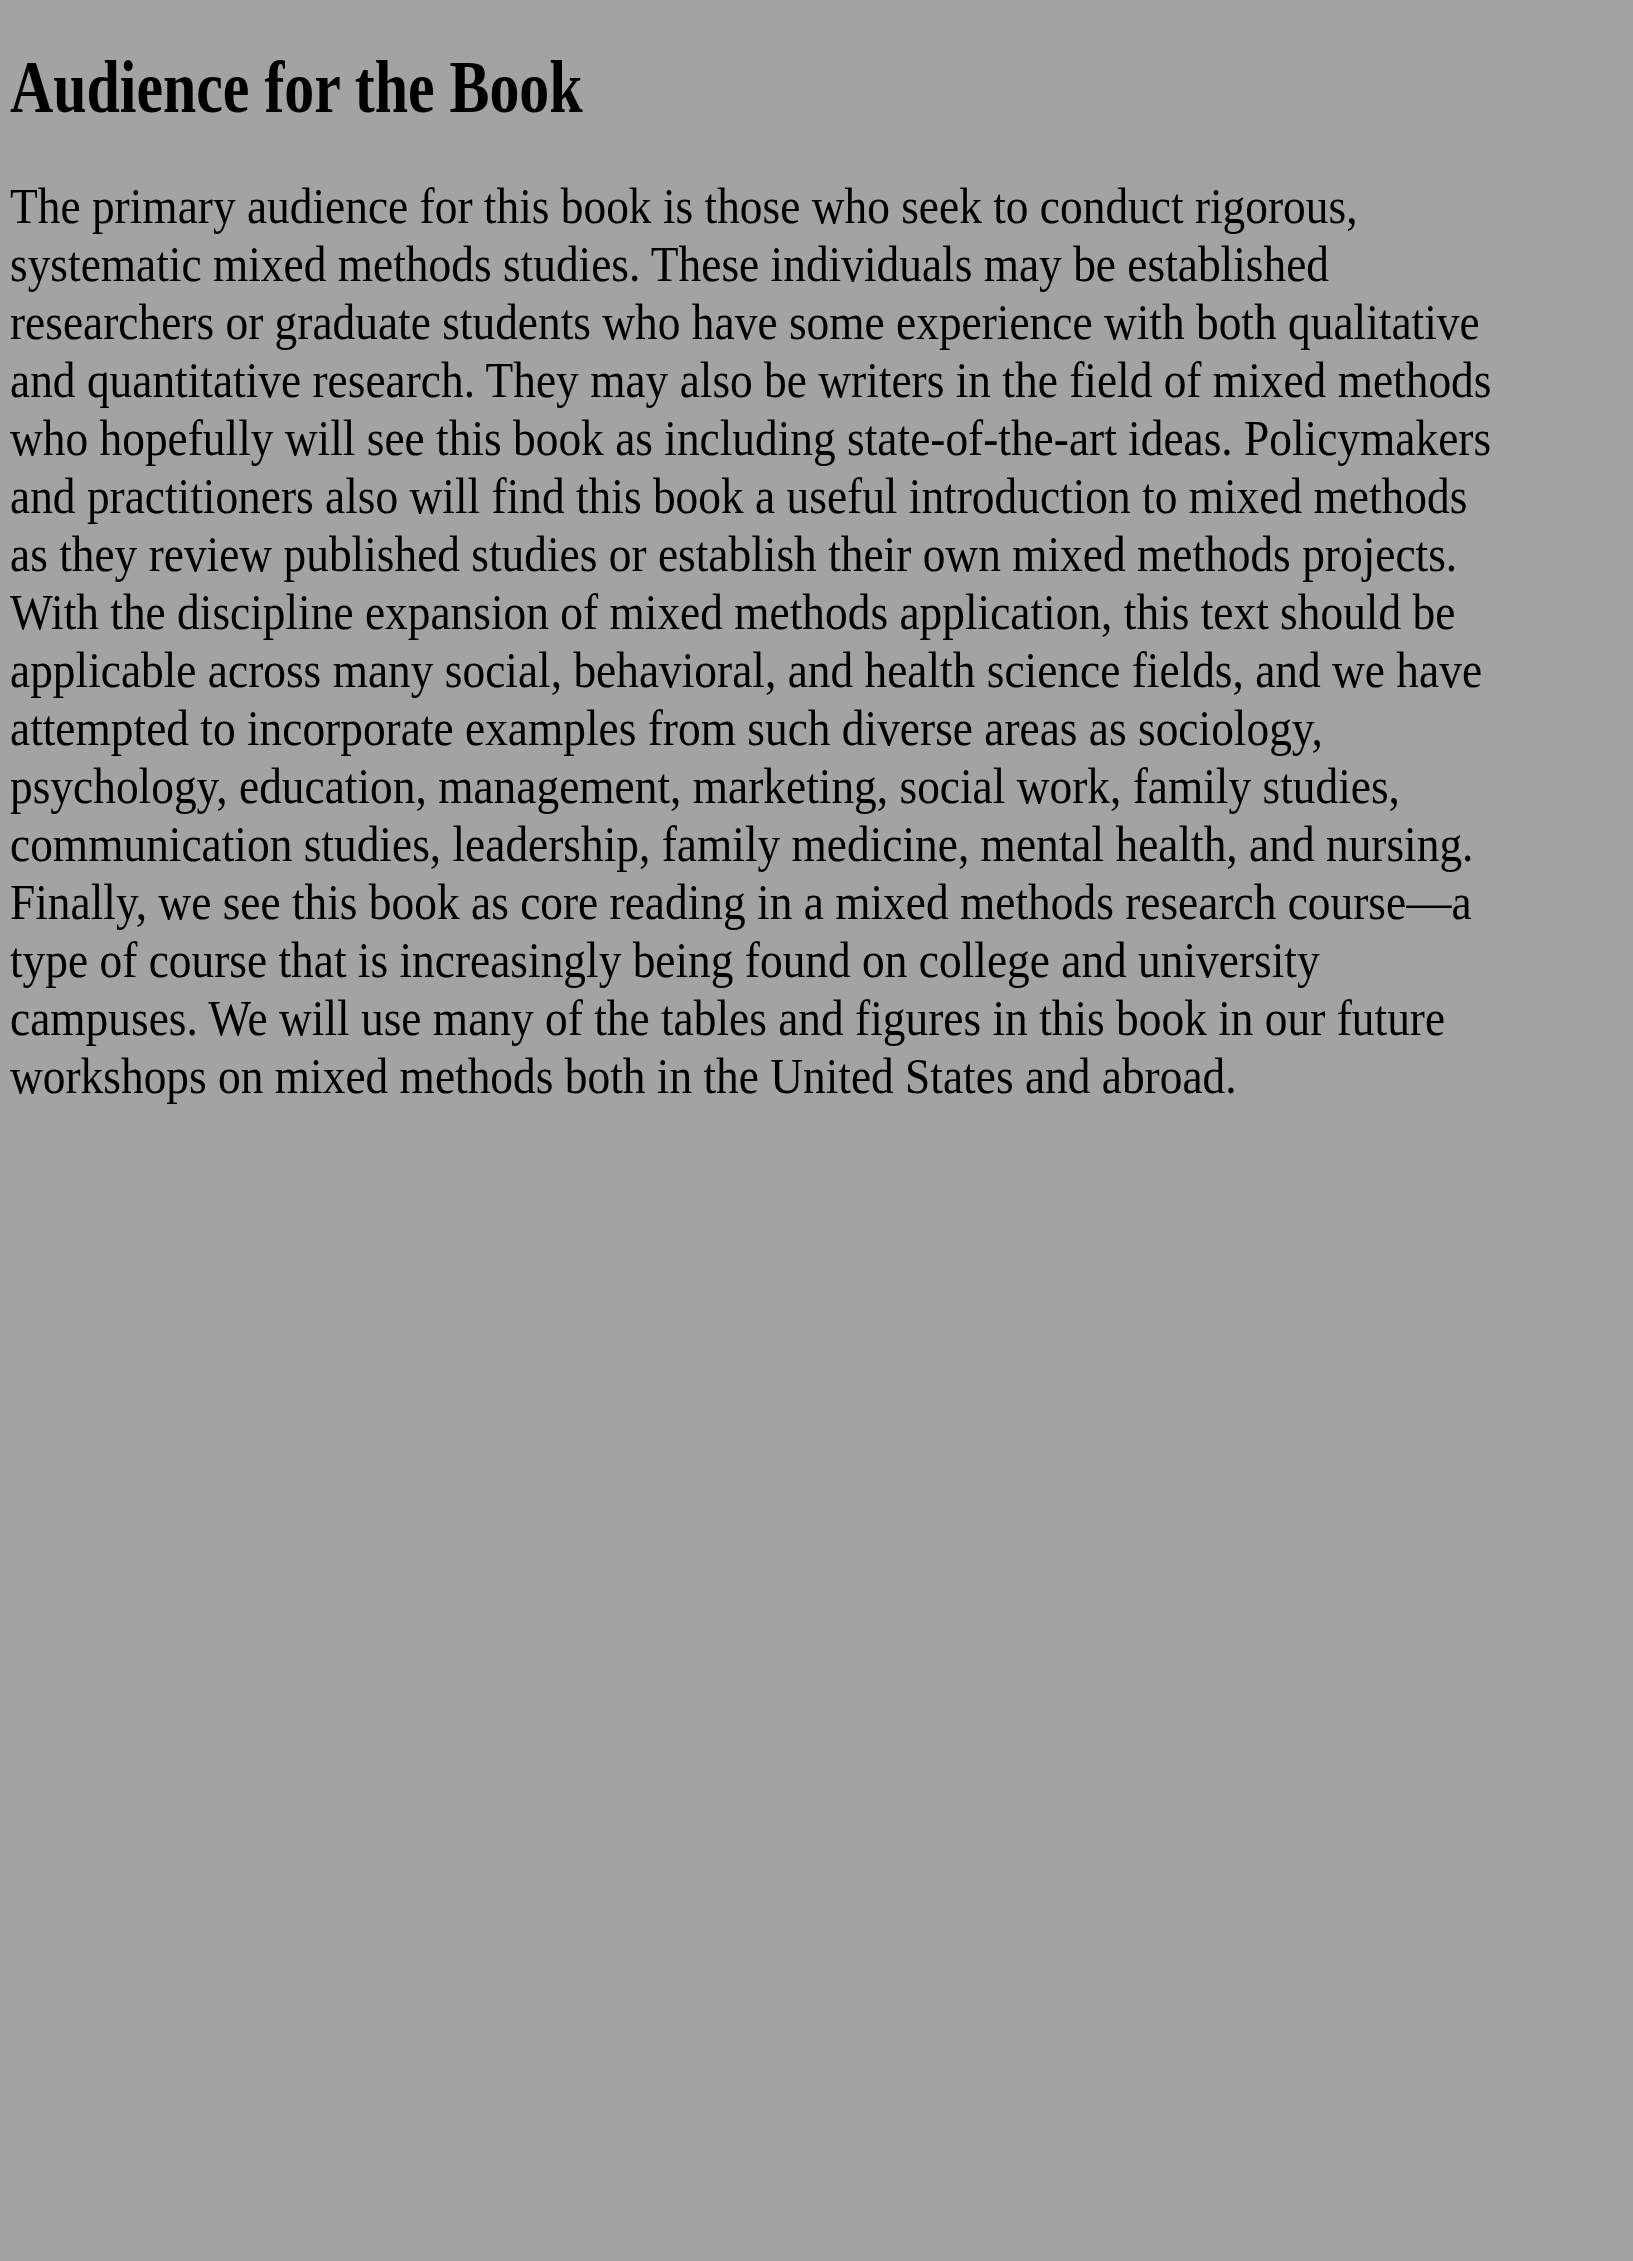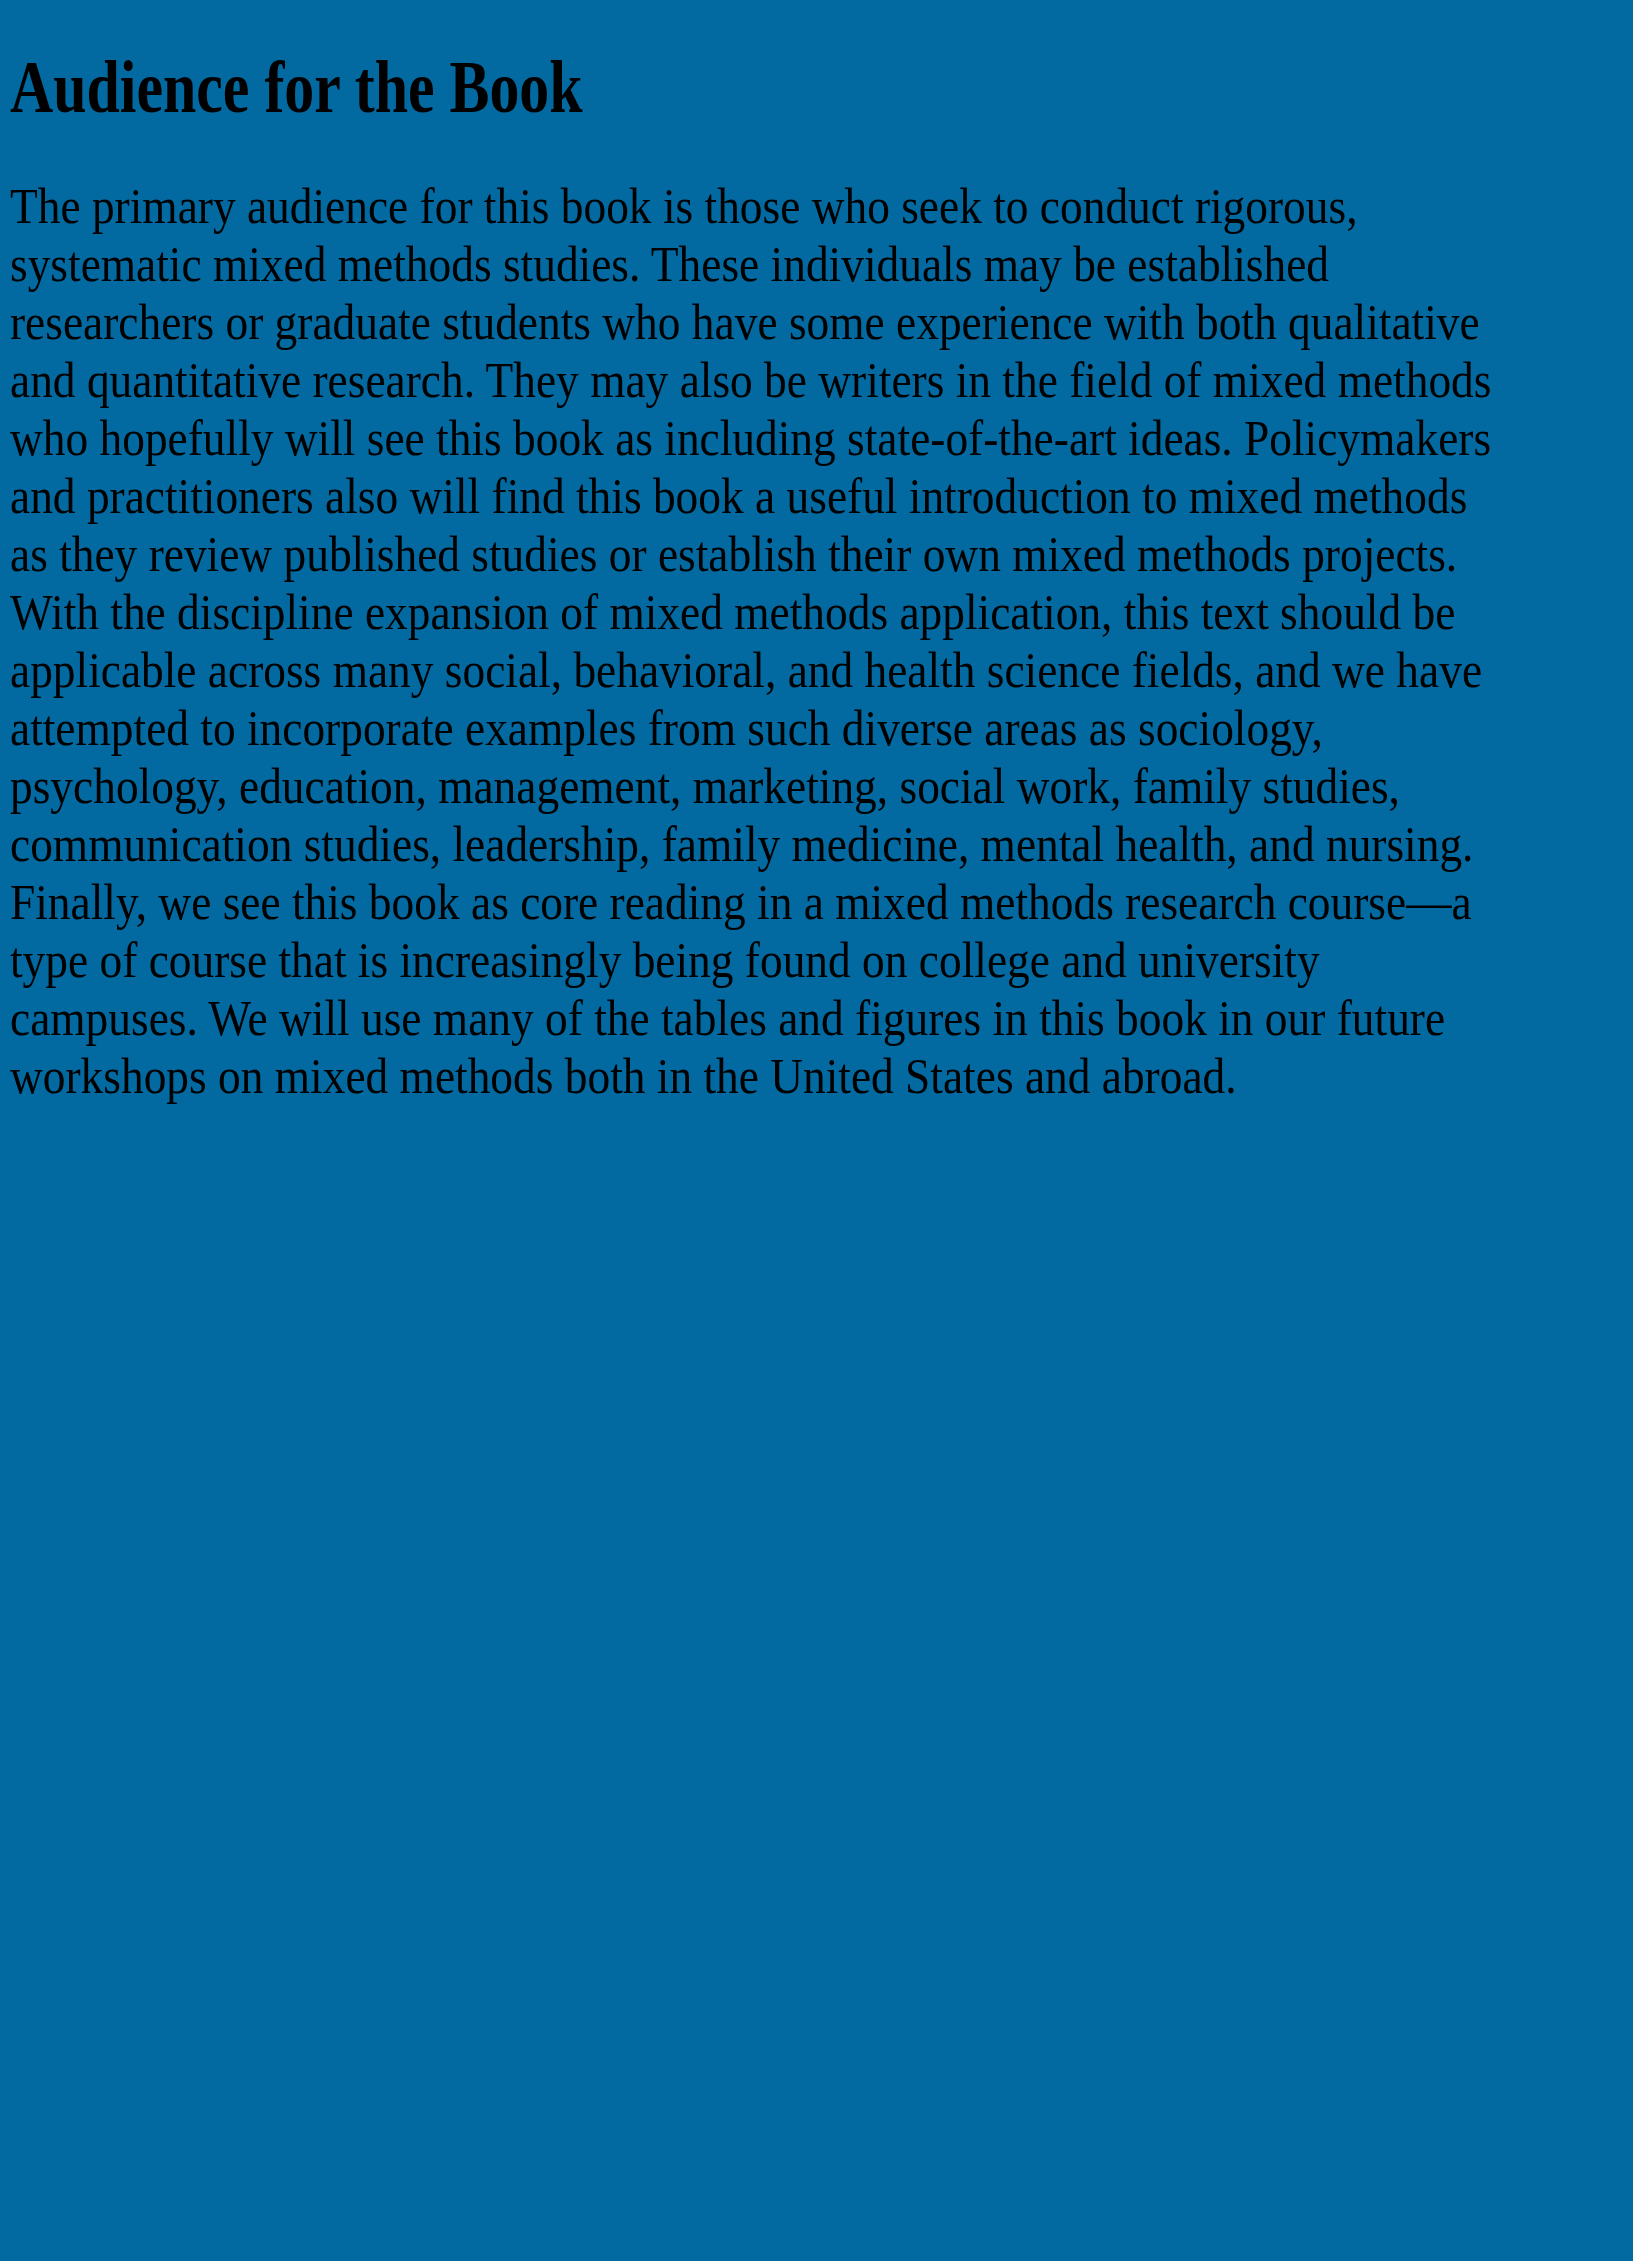--- a/index.html
+++ b/index.html
@@ -4,21 +4,21 @@
 <style>
   html, body {
     margin: 0;
     padding: 0;
     background: #ffffff;
   }
   .page {
     position: relative;
     width: 1634px;
     height: 2261px;
-    background: #0369a1;
+    background: #a3a3a3;
     color: #000000;
     font-family: "Liberation Serif", "DejaVu Serif", serif;
     overflow: hidden;
   }
   .heading {
     position: absolute;
     top: 51px;
     left: 9.6px;
     margin: 0;
     font-size: 73px;

